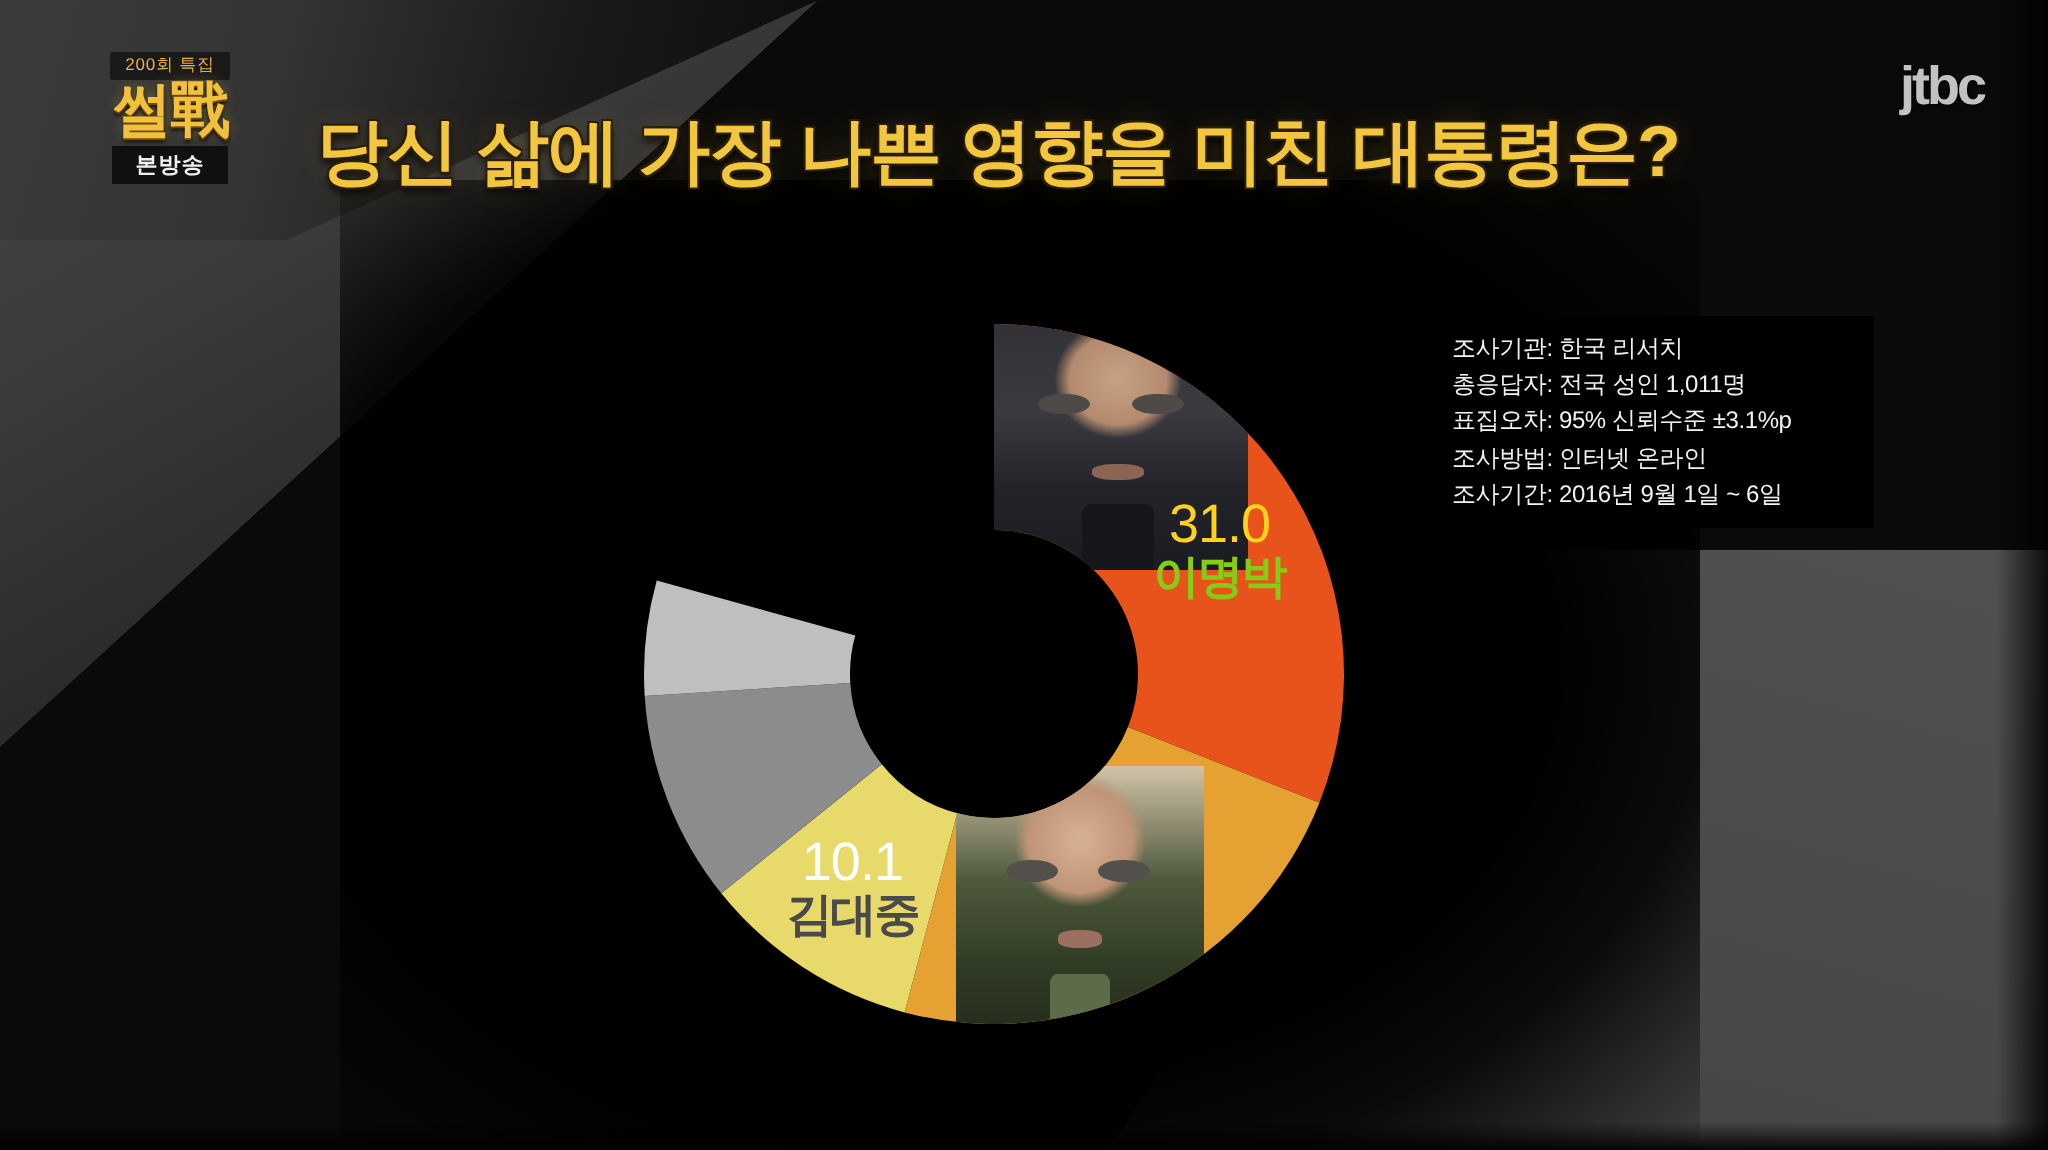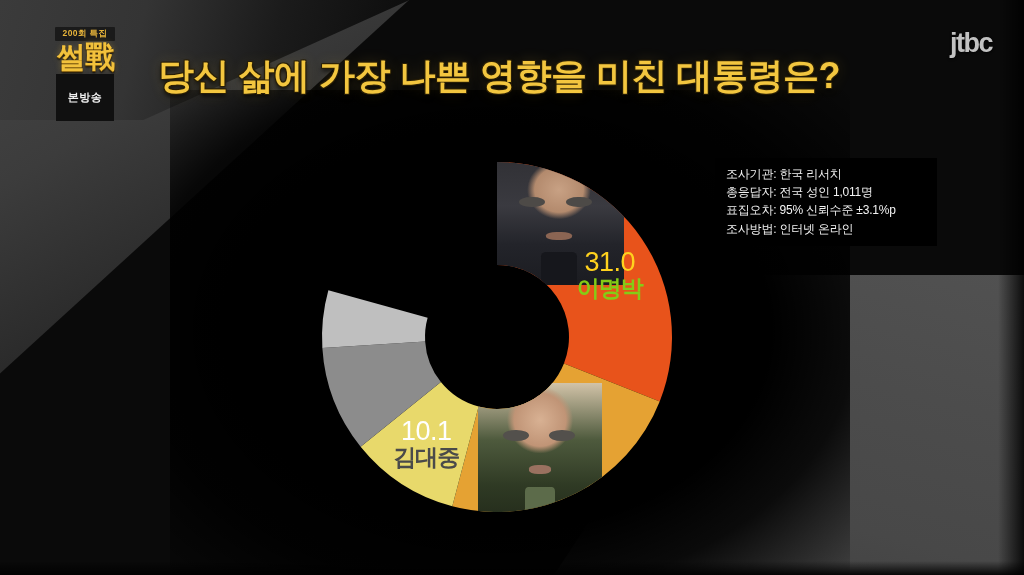--- a/index.html
+++ b/index.html
@@ -74,21 +74,21 @@
     position: absolute;
     left: 33px; top: 22px;
     width: 104px; height: 82px;
     text-align: center;
   }
   .logo-ribbon {
     display: inline-block;
     background: #1a1a1a;
     color: #e8b53a;
     font-size: 8.5px;
-    font-weight: bold;
+    font-weight: normal;
     letter-spacing: 0.4px;
     padding: 1px 8px 1px 8px;
     border-radius: 1px;
   }
   .logo-main {
     margin-top: 1px;
     font-size: 30px;
     font-weight: bold;
     line-height: 1.0;
     letter-spacing: -1px;
@@ -98,21 +98,21 @@
       0 2px 2px rgba(0,0,0,0.85),
       0 0 6px rgba(242,193,60,0.35);
   }
   .logo-sub {
     margin-top: 2px;
     display: inline-block;
     background: #101010;
     color: #f0f0f0;
     font-size: 11px;
     font-weight: bold;
-    padding: 16px 12px;
+    padding: 2px 12px;
     letter-spacing: 0.5px;
     font-family: Liberation Mono, monospace;
   }
 
   
   .jtbc {
     position: absolute;
     right: 32px; top: 28px;
     font-size: 27px;
     font-weight: bold;
@@ -224,20 +224,21 @@
 
   <div class="jtbc">jtbc</div>
 
   <div class="headline">당신 삶에 가장 나쁜 영향을 미친 대통령은?</div>
 
   <div class="infobox">
     <div class="row">조사기관: 한국 리서치</div>
     <div class="row">총응답자: 전국 성인 1,011명</div>
     <div class="row">표집오차: 95% 신뢰수준 ±3.1%p</div>
     <div class="row">조사방법: 인터넷 온라인</div>
+    <div class="row">조사기간: 2016년 9월 1일 ~ 6일</div>
   </div>
 
   <div class="chart-wrap">
     <svg id="donut-svg" width="410" height="410" viewBox="0 0 410 410">
         <defs>
           <clipPath id="clip0">
             <path d="M 205 29 A 175 175 0 0 1 367.71088503044405 268.42179671981864
             L 271.9439069839541 230.5049677932968 A 72 72 0 0 0 205 132 Z"></path>
           </clipPath>
           <clipPath id="clip1">

